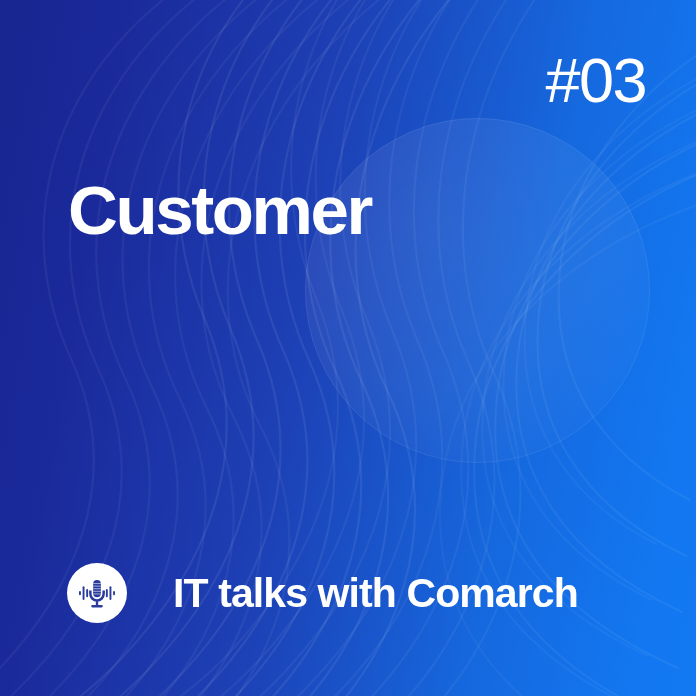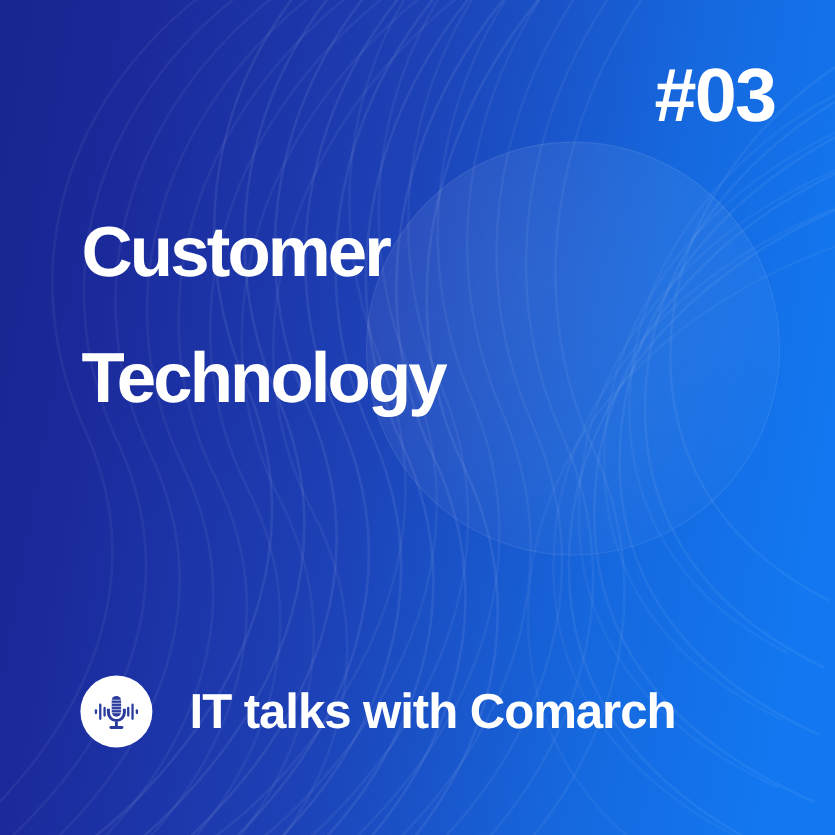--- a/index.html
+++ b/index.html
@@ -51,49 +51,49 @@
     width:345px; height:345px;
     border-radius:50%;
     border:1px solid rgba(255,255,255,0.07);
   }
 
   
   .episode-badge {
     position:absolute;
     right:50px; top:49px;
     font-size:63px;
-    font-weight:bold;
+    font-weight:normal;
     color:#ffffff;
     letter-spacing:-1.5px;
     line-height:1;
   }
 
   
   .headline {
     position:absolute;
     left:68px; top:158px;
     width:600px;
   }
   .headline-line {
     display:block;
-    font-size:59px;
+    font-size:69px;
     font-weight:bold;
     color:#ffffff;
     line-height:105px;
     letter-spacing:-2.4px;
     white-space:nowrap;
   }
 
   
   .brand-row {
     position:absolute;
     left:67px; bottom:73px;
     display:flex;
     align-items:center;
-    gap:31px;
+    gap:46px;
   }
   .brand-mark {
     width:60px; height:60px;
     border-radius:50%;
     background:#ffffff;
     display:flex;
     align-items:center;
     justify-content:center;
     flex:0 0 auto;
   }
@@ -154,21 +154,20 @@
     </svg>
   </div>
 
   <div class="blob"></div>
   <div class="blob-edge"></div>
 
   <div class="episode-badge">#03</div>
 
   <div class="headline">
     <span class="headline-line">Customer</span>
-    <span class="headline-line">Technology</span>
   </div>
 
   <div class="brand-row">
 
     <div class="brand-mark">
       <span>
         <svg width="44" height="44" viewBox="0 0 44 44" xmlns="http://www.w3.org/2000/svg" aria-hidden="true">
           <g fill="#2A3B9E">
 
             <rect x="18.1" y="9.0" width="7.8" height="17.2" rx="3.9"></rect>

